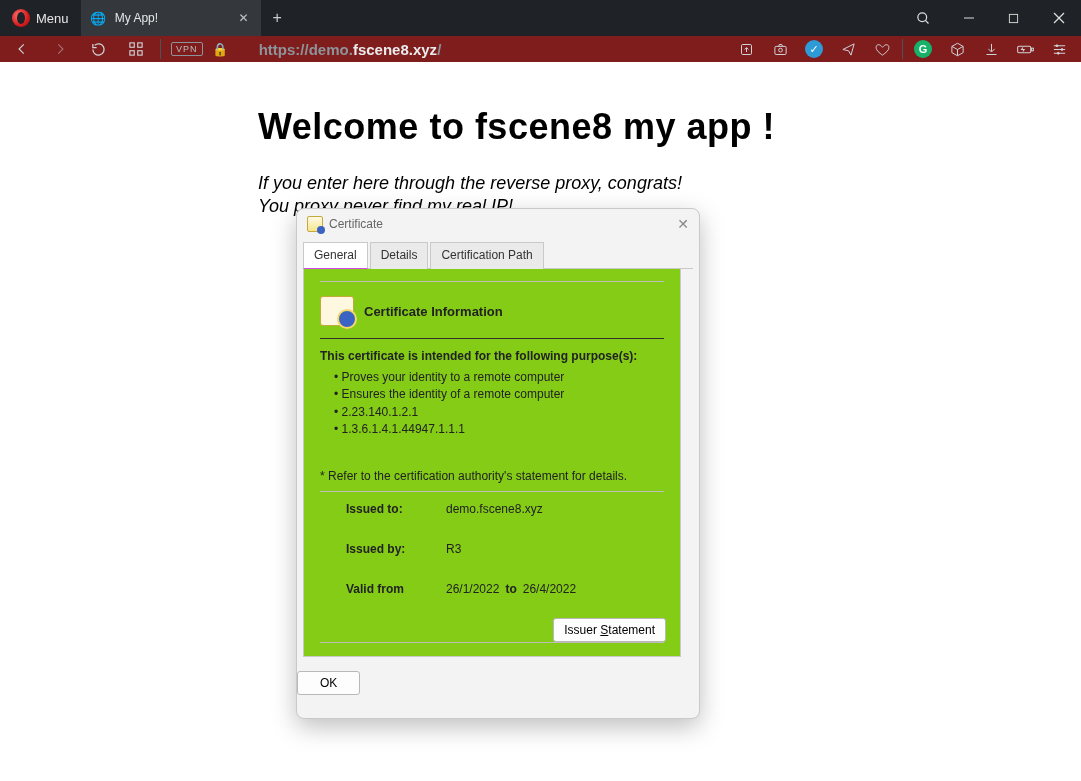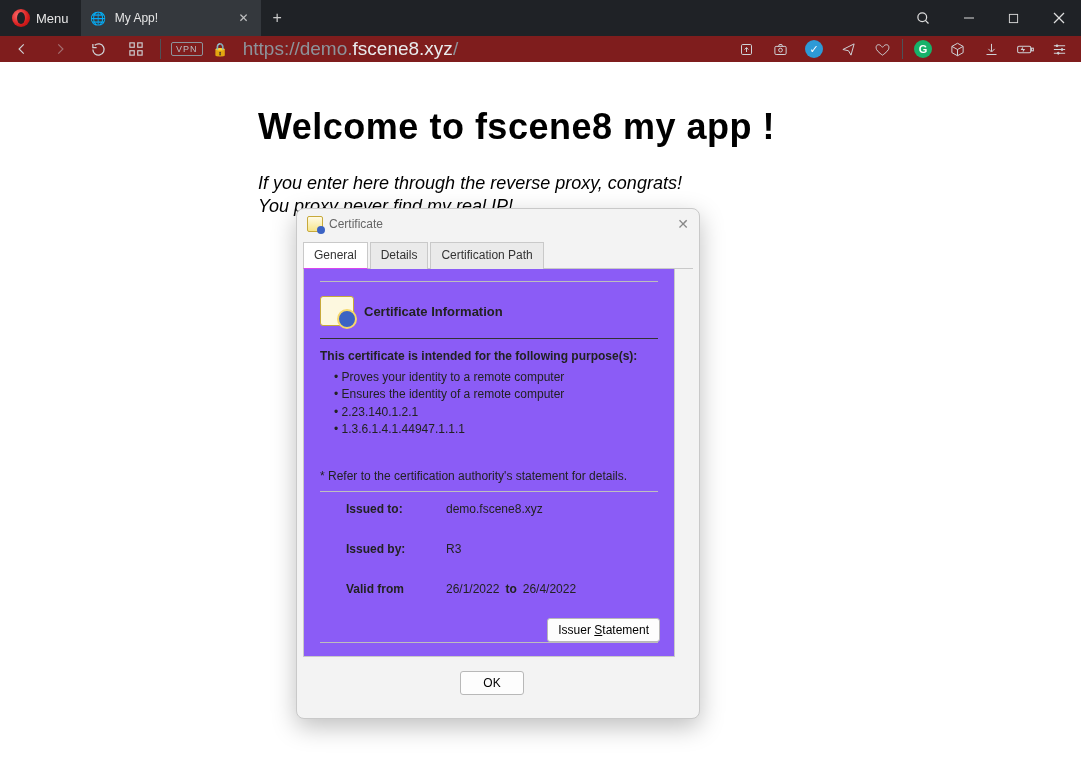--- a/index.html
+++ b/index.html
@@ -78,25 +78,26 @@
 .addrbar .vsep {
   width: 1px; height: 20px; background: #4d5258;
 }
 .vpn-badge {
   border: 1px solid #8d939a; border-radius: 2px;
   font-size: 9px; padding: 1px 4px; letter-spacing: 1px;
 }
 .lock { font-size: 13px; }
 .url {
   flex: 0 0 auto;
-  font-size: 19px;
+  font-size: 15px;
   color: #8d939a;
-  margin-left: 4px;
+  margin-left: 20px;
   margin-right: auto;
   white-space: nowrap;
+  font-weight: bold;
 }
 .url .host { color: #e9ebed; }
 .addrbar .right-icons { display:flex; align-items:center; gap:6px; }
 .shield-badge {
   width:18px; height:18px; background:#2e9ad6; border-radius:50%;
   display:flex; align-items:center; justify-content:center;
   color:#fff; font-size:11px;
 }
 .g-badge {
   width:18px; height:18px; background:#17b26a; border-radius:50%;
@@ -172,22 +173,22 @@
   position: relative;
   top: 1px;
   color: #333;
 }
 .tabstrip .dtab.active {
   background: #fff;
   border-bottom: 1px solid #d946ef;
 }
 
 .cert-body {
-  margin: 0 24px 6px 6px;
-  background: #8b5cf6;
+  margin: 0 18px 6px 6px;
+  background: #84cc16;
   border: 1px solid #c9c9c9;
   border-top: none;
   height: 388px;
   padding: 10px 12px;
   position: relative;
 }
 .inner-panel {
   border-top: 1px solid #bdbdbd;
   border-bottom: 1px solid #bdbdbd;
   padding: 8px 0 46px 0;
@@ -216,21 +217,21 @@
 .kv .to { font-weight:bold; margin: 0 6px; }
 
 .issuer-btn {
   position:absolute; right: 14px; bottom: 14px;
   background:#fdfdfd; border:1px solid #b8b8b8; border-radius:3px;
   padding: 4px 10px; font-size:12px; cursor:pointer;
 }
 .issuer-btn u { text-decoration: underline; }
 
 .cert-footer {
-  display:flex; justify-content:center;
+  display:flex; justify-content:flex-start;
   padding: 8px 12px 0 0;
 }
 .ok-btn {
   background:#fdfdfd; border:1px solid #b8b8b8; border-radius:3px;
   padding: 4px 22px; font-size:12px; cursor:pointer;
 }
 
 svg { display:block; }
 
 </style>

